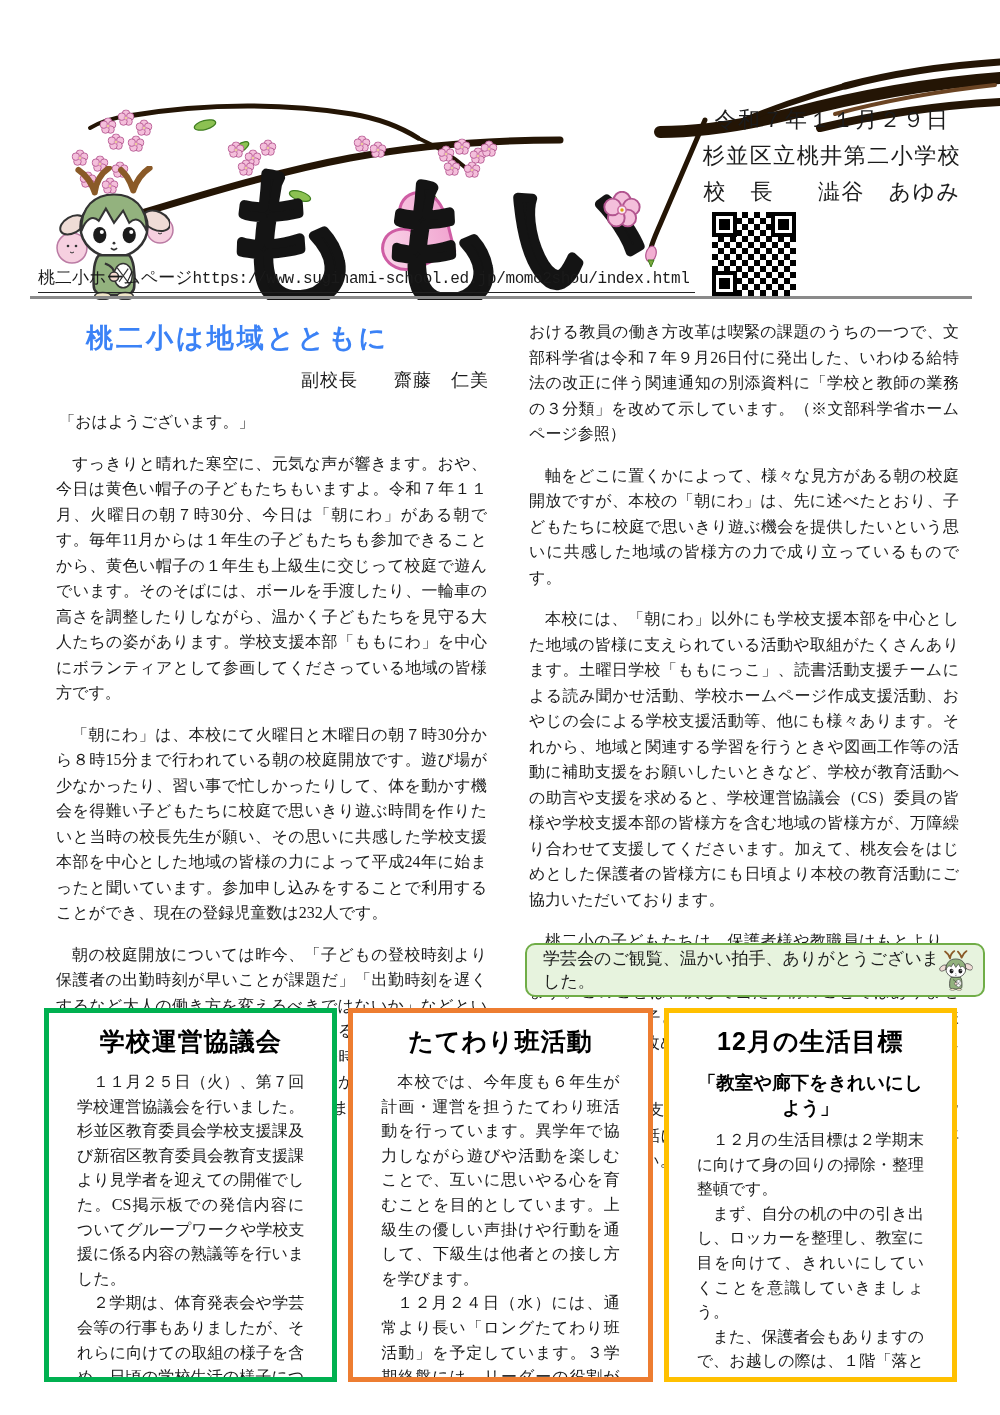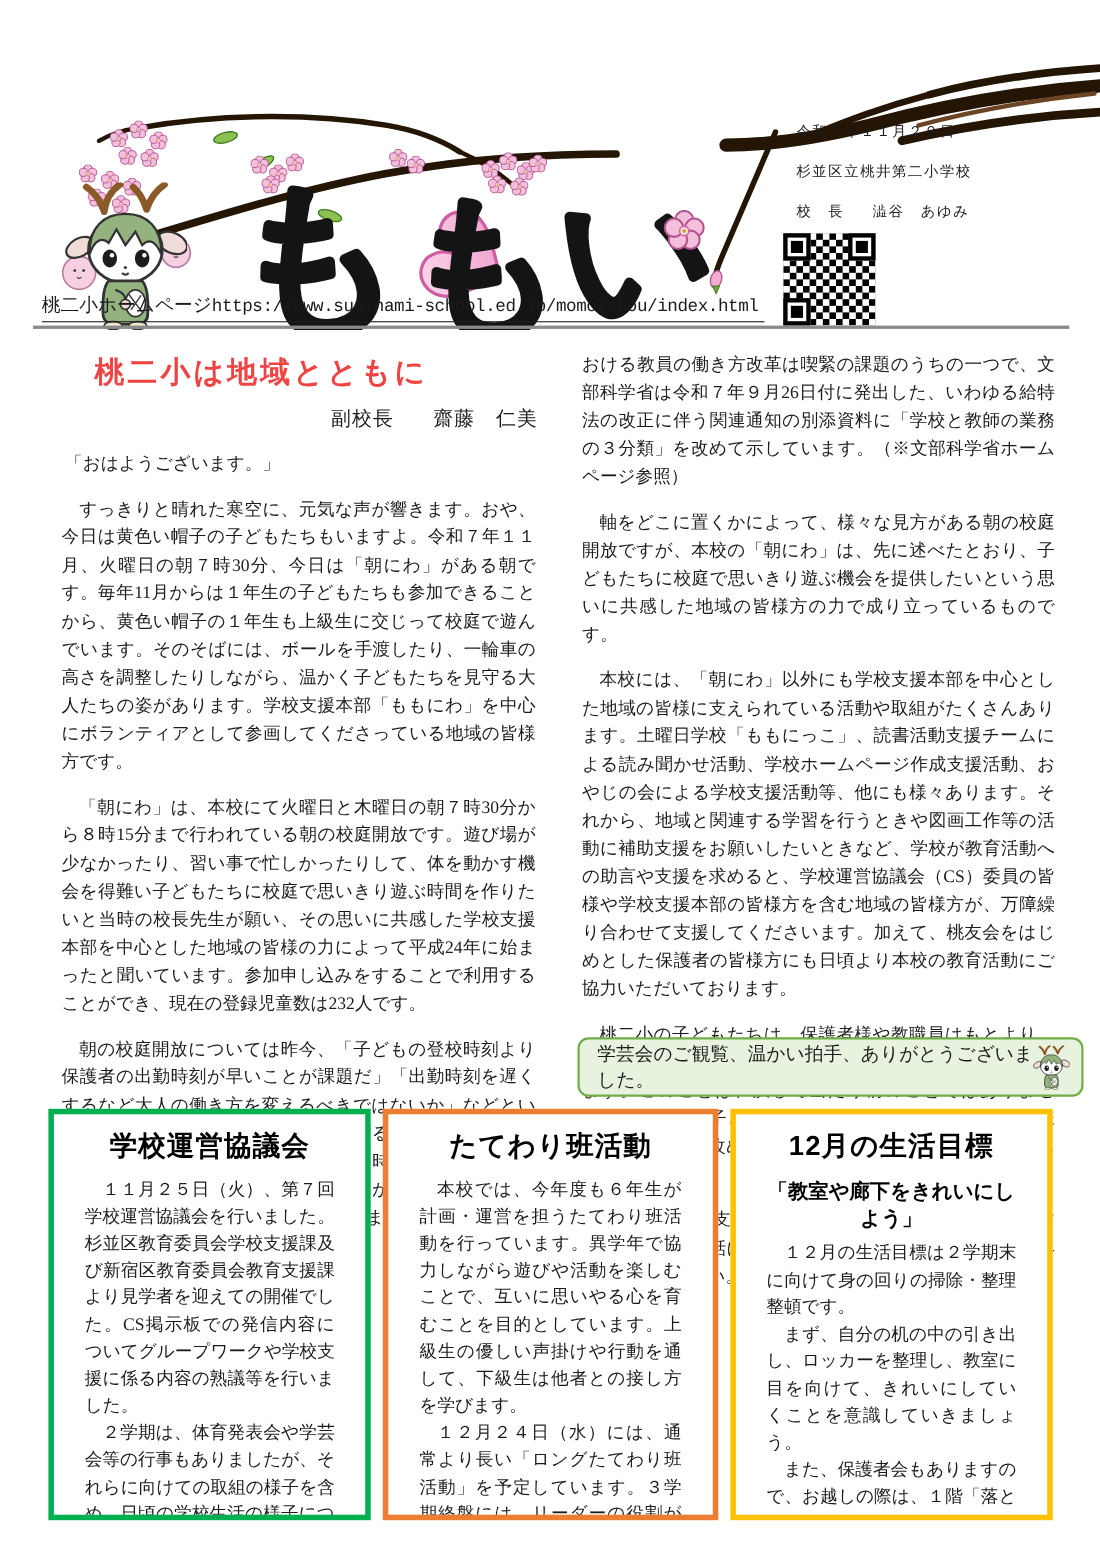--- a/index.html
+++ b/index.html
@@ -1,42 +1,42 @@
 <!DOCTYPE html>
 <html><head>
 <meta charset="utf-8">
 <style>
   html,body{margin:0;padding:0;background:#fff;}
   .page{position:relative;width:1000px;height:1415px;background:#fff;overflow:hidden;
         font-family:"Liberation Serif",serif;color:#1b1b1b;}
   
   .header-art{position:absolute;left:0;top:40px;width:1000px;height:260px;}
-  .header-info{position:absolute;left:724px;top:102px;width:260px;
-        font-size:13px;line-height:36px;letter-spacing:1.5px;white-space:nowrap;}
+  .header-info{position:absolute;left:702px;top:102px;width:260px;
+        font-size:22px;line-height:36px;letter-spacing:1.5px;white-space:nowrap;text-align:center;}
   .header-info .gap{display:inline-block;width:2em;}
   .qr{position:absolute;left:712px;top:212px;width:84px;height:84px;
       background:repeating-conic-gradient(#000 0% 25%,#fff 25% 50%) 0 0/12px 12px;
       outline:4px solid #fff;}
   .qr .f{position:absolute;width:17px;height:17px;border:4px solid #000;background:#fff;}
   .qr .f::after{content:"";position:absolute;inset:3px;background:#000;}
   .qr .f.tl{left:0;top:0}.qr .f.tr{right:0;top:0}.qr .f.bl{left:0;bottom:0}
   .homepage-line{position:absolute;left:38px;top:266px;font-size:17px;
       border-bottom:1.5px solid #222;padding:0 6px 3px 0;white-space:nowrap;}
   .homepage-line .url{font-family:"Liberation Mono",monospace;font-size:16px;letter-spacing:-0.4px;}
   .header-rule{position:absolute;left:30px;top:296px;width:942px;height:3px;background:#8a8a8a;}
   
   .col{position:absolute;font-size:16px;line-height:25.5px;text-align:justify;}
   .col-left{left:40px;top:316px;width:463px;}
   .col-right{left:513px;top:303px;width:462px;}
   .col p{margin:16px;text-indent:1em;}
   .col p.quote{text-indent:0.2em;}
   .col p.no-indent{text-indent:0;}
   .col p.runover{text-align-last:justify;}
   h1.article-title{margin:10px 0 16px;padding-left:46px;font-family:"Liberation Sans",sans-serif;
-      font-size:27px;font-weight:bold;letter-spacing:3px;color:#ef4444;}
+      font-size:27px;font-weight:bold;letter-spacing:3px;color:#3b82f6;}
   p.byline{margin:0 0 12px;text-align:right;text-indent:0;padding-right:14px;
       font-family:"Liberation Sans",sans-serif;font-size:18px;letter-spacing:1px;}
   p.byline .sp{display:inline-block;width:2em;}
   
   .thanks{position:absolute;left:525px;top:943px;width:460px;height:54px;box-sizing:border-box;
       border:2px solid #70AD47;border-radius:10px;background:#E7F3DE;
       display:flex;align-items:center;justify-content:space-between;padding:0 10px 0 16px;
       font-size:17px;}
   
   .boxes{position:absolute;left:44px;top:1008px;width:913px;display:flex;gap:11px;}

